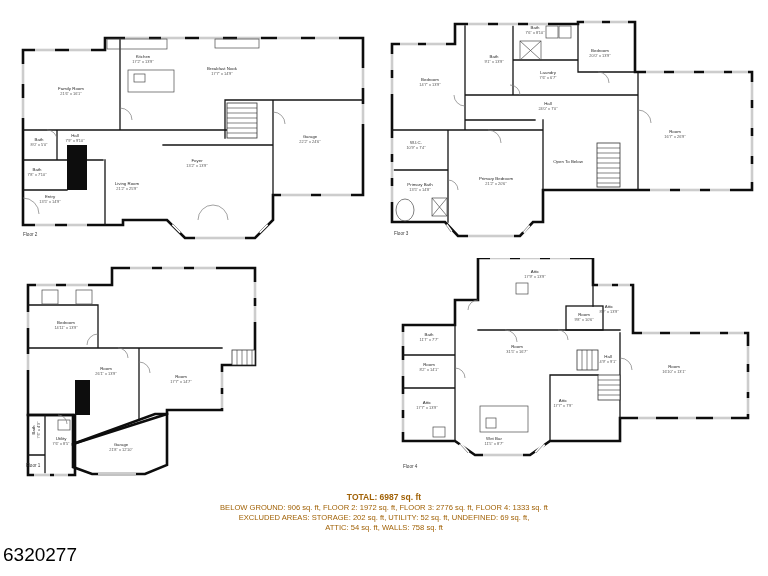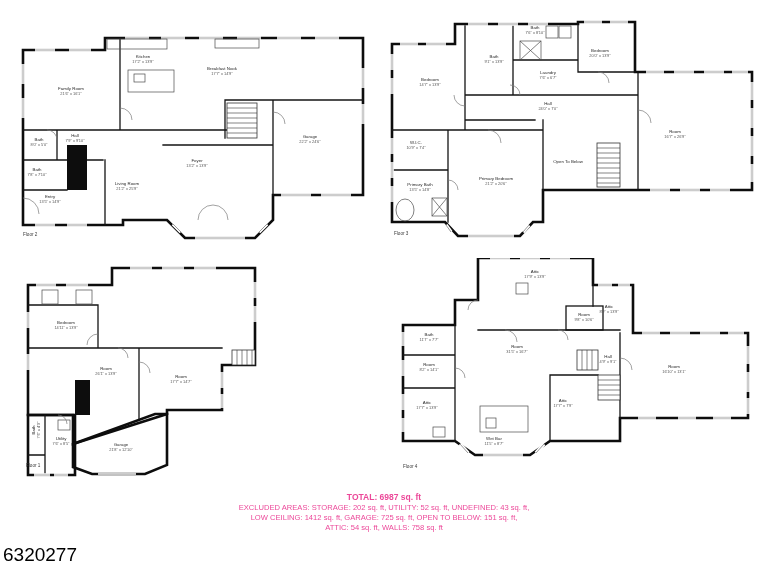--- a/index.html
+++ b/index.html
@@ -18,21 +18,21 @@
   .fix{fill:none;stroke:#4a4a4a;stroke-width:.7;}
   .solid{fill:#0d0d0d;stroke:none;}
   
   .room{position:absolute;transform:translate(-50%,-50%);text-align:center;white-space:nowrap;
         line-height:1.12;color:#2b2b2b;}
   .room.rot{transform:translate(-50%,-50%) rotate(-90deg);}
   .room .rn{display:block;font-size:4.4px;}
   .room .rd{display:block;font-size:3.9px;color:#555;}
   .floor-tag{position:absolute;font-size:4.6px;color:#3a3a3a;white-space:nowrap;}
   
-  .summary{position:absolute;left:0;right:0;top:492px;text-align:center;color:#ec4899;}
+  .summary{position:absolute;left:0;right:0;top:492px;text-align:center;color:#a16207;}
   .summary .t{font-size:8.5px;font-weight:bold;line-height:11px;}
   .summary .l{font-size:7.6px;line-height:10.2px;}
   .listing-id{position:absolute;left:3px;top:544px;font-size:19px;color:#000;}
 </style>
 </head>
 <body>
 
 <div class="stage">
 
   <figure class="plan" style="left:15px;top:12px;width:353px;height:236px;">
@@ -340,19 +340,19 @@
       </div>
     <div class="room" style="left:96px;top:184px;">
       <span class="rn">Wet Bar</span>
       <span class="rd">11'5" x 8'7"</span>
       </div>
     <div class="floor-tag" style="left:5px;top:206px;">Floor 4</div>
   </figure>
 
   <div class="summary">
     <div class="t">TOTAL: 6987 sq. ft</div>
-    <div class="l">EXCLUDED AREAS: STORAGE: 202 sq. ft, UTILITY: 52 sq. ft, UNDEFINED: 43 sq. ft,</div>
-    <div class="l">LOW CEILING: 1412 sq. ft, GARAGE: 725 sq. ft, OPEN TO BELOW: 151 sq. ft,</div>
+    <div class="l">BELOW GROUND: 906 sq. ft, FLOOR 2: 1972 sq. ft, FLOOR 3: 2776 sq. ft, FLOOR 4: 1333 sq. ft</div>
+    <div class="l">EXCLUDED AREAS: STORAGE: 202 sq. ft, UTILITY: 52 sq. ft, UNDEFINED: 69 sq. ft,</div>
     <div class="l">ATTIC: 54 sq. ft, WALLS: 758 sq. ft</div>
   </div>
 
   <div class="listing-id">6320277</div>
 </div>
 
 </body></html>

